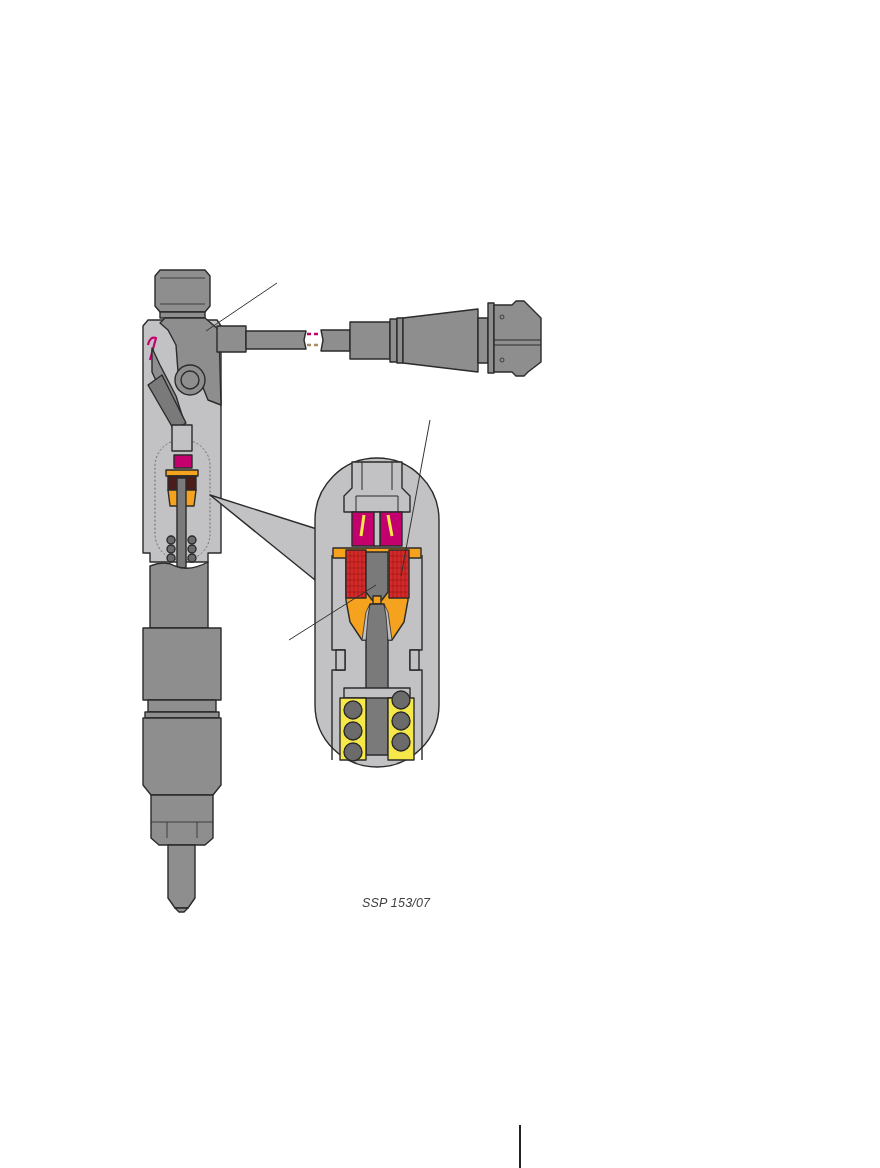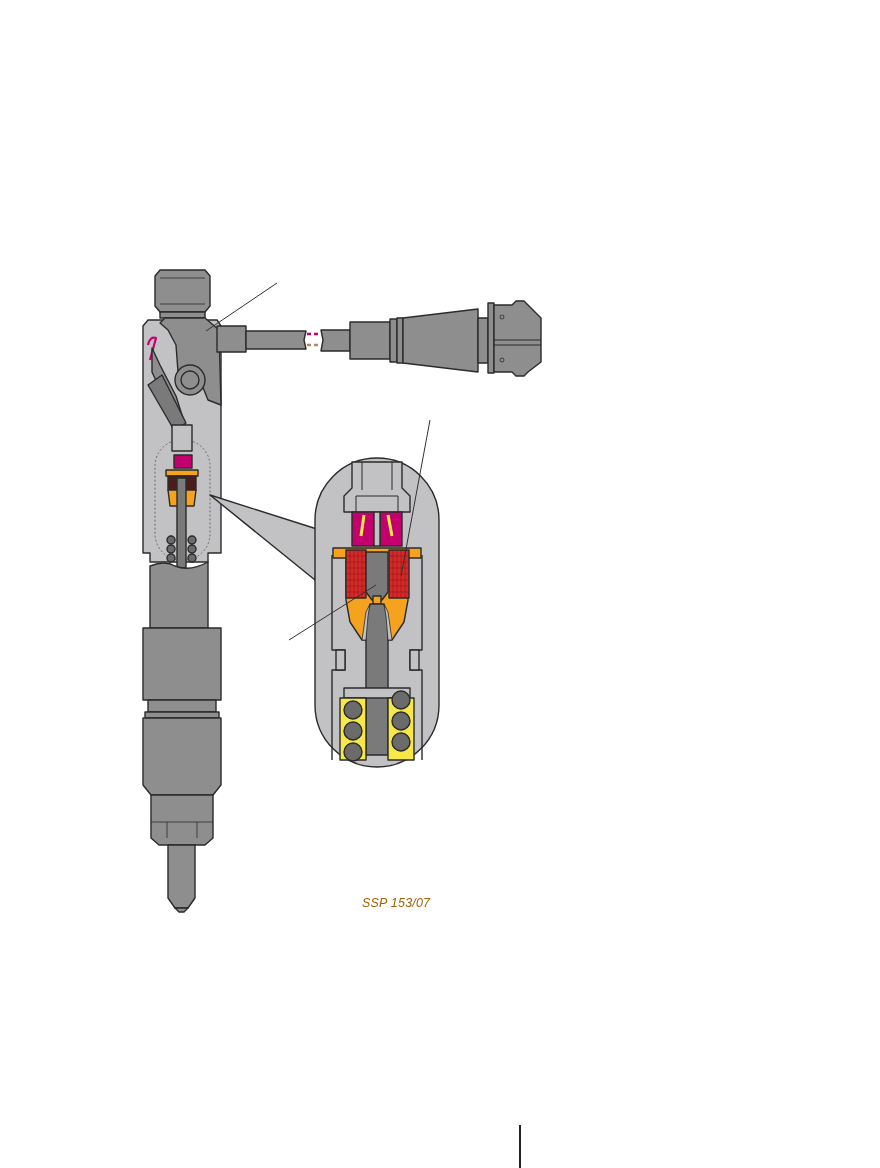--- a/index.html
+++ b/index.html
@@ -1,20 +1,20 @@
 <!DOCTYPE html>
 <html><head>
 <meta charset="utf-8">
 <style>
   html, body { margin: 0; padding: 0; background: #ffffff; }
   body { width: 880px; height: 1168px; position: relative; overflow: hidden;
          font-family: "Liberation Sans", sans-serif; }
   #figure { position: absolute; left: 0; top: 0; width: 880px; height: 1168px; }
   .caption { position: absolute; left: 362px; top: 896px; font-size: 12.5px;
-             font-style: italic; color: #a16207; letter-spacing: 0.2px; text-align: center; }
+             font-style: italic; color: #404040; letter-spacing: 0.2px; text-align: center; }
   .page-rule { position: absolute; left: 519px; top: 1125px; width: 2px; height: 43px; background: #222; }
 </style>
 </head>
 <body>
 
 <svg id="figure" viewBox="0 0 880 1168" xmlns="http://www.w3.org/2000/svg">
   <g stroke="#2b2b2b" stroke-width="1.4" stroke-linejoin="round">
 
     <g>
 

